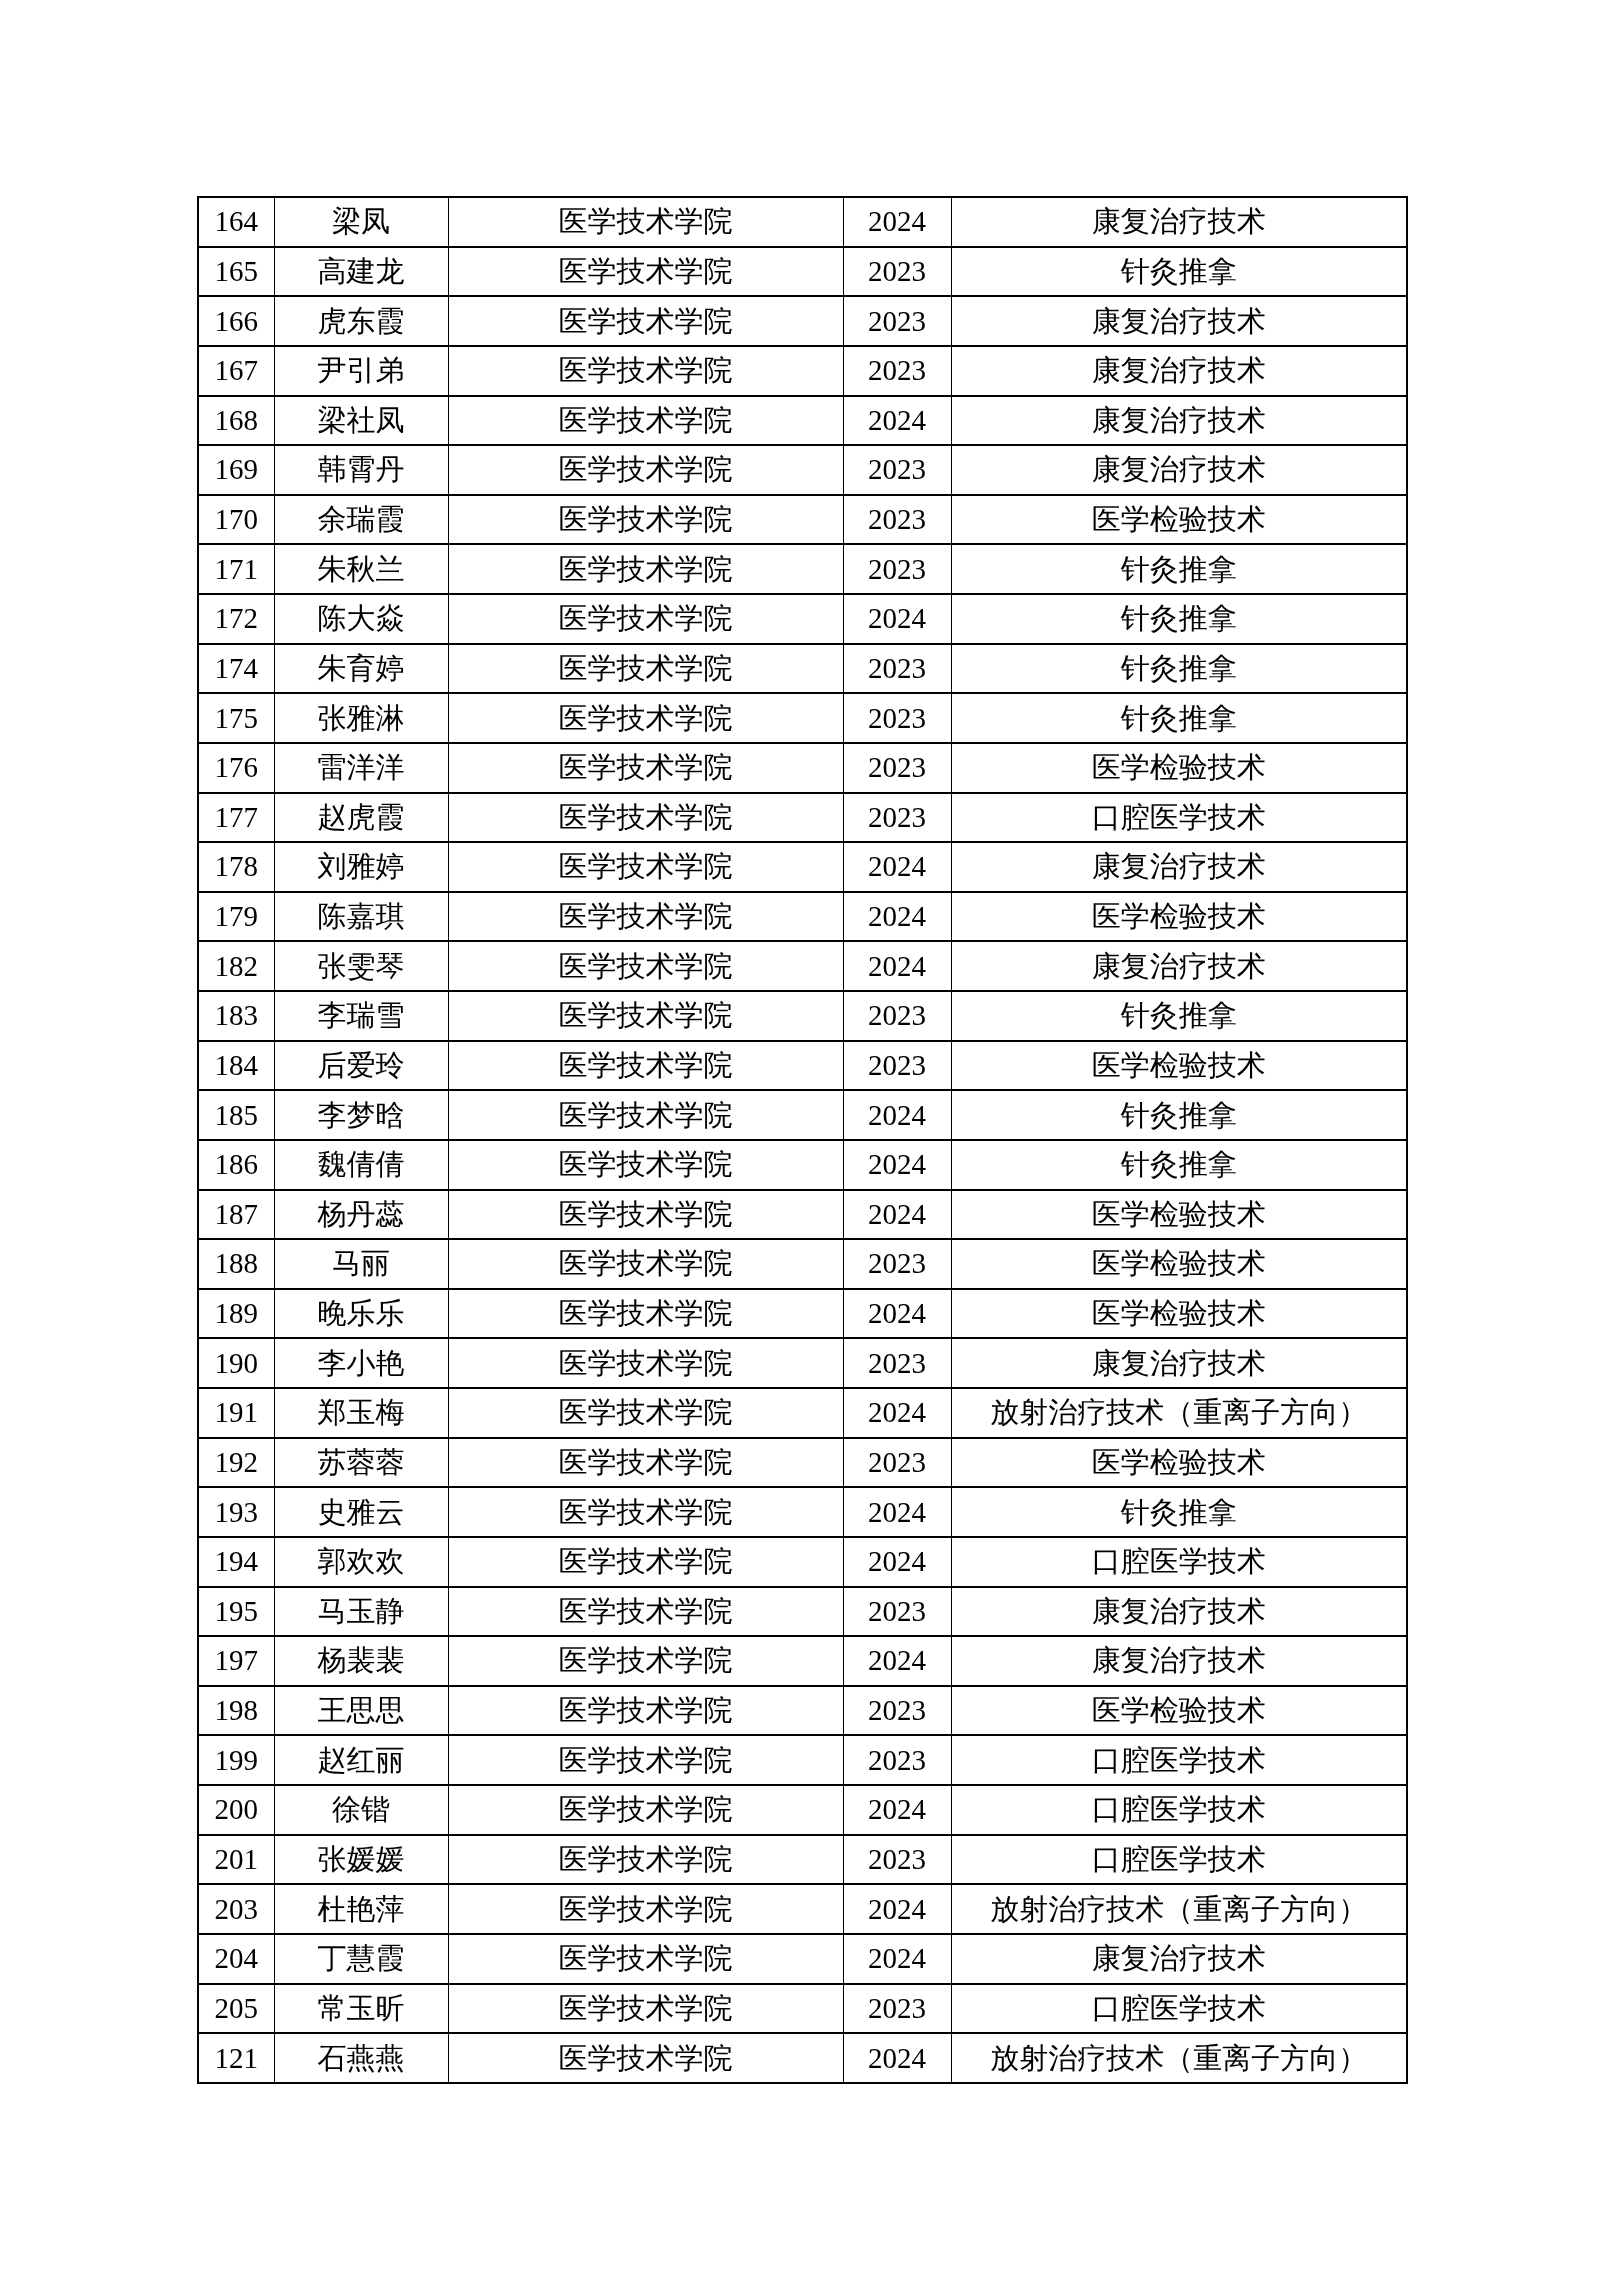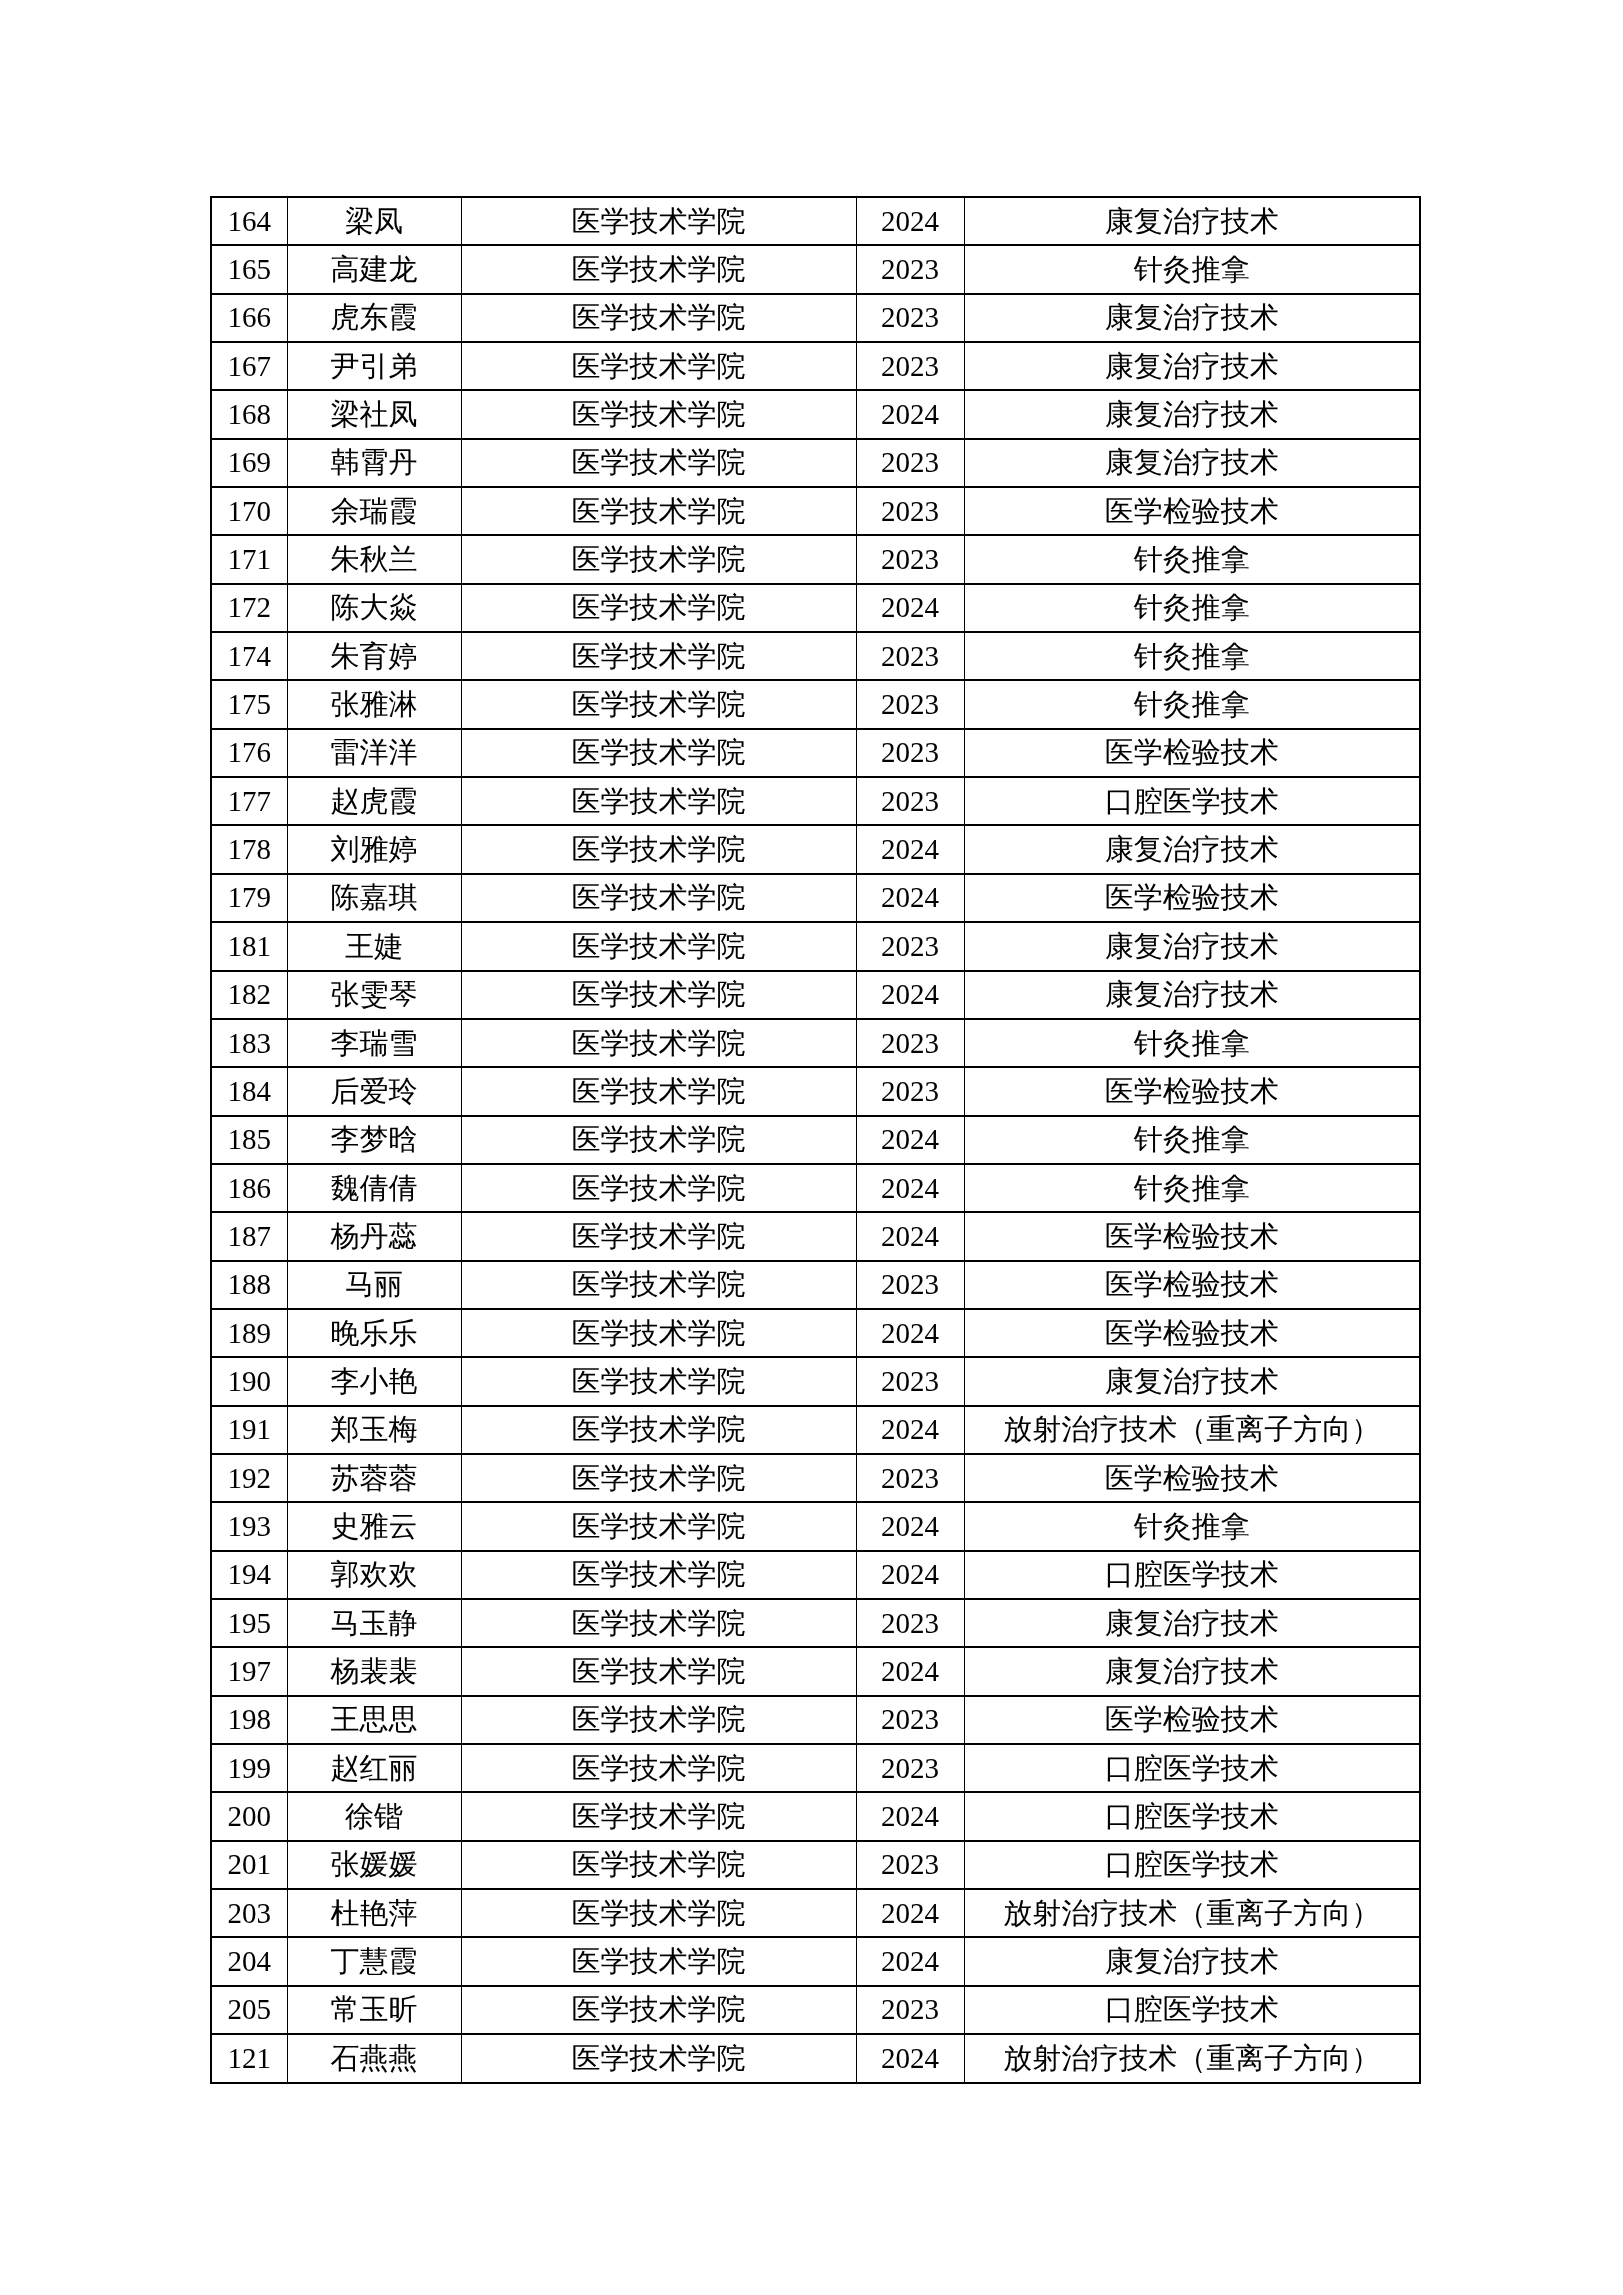--- a/index.html
+++ b/index.html
@@ -16,21 +16,21 @@
   }
   .page {
     position: absolute;
     left: 0; top: 0;
     width: 1623px;
     height: 2295px;
     background: #ffffff;
   }
   table.roster {
     position: absolute;
-    left: 210px;
+    left: 197px;
     top: 196px;
     width: 1209px;
     height: 1888px;
     border-collapse: collapse;
     table-layout: fixed;
     border: 2px solid #000000;
   }
   table.roster td {
     border-left: 1.5px solid #000000;
     border-right: 1.5px solid #000000;
@@ -162,27 +162,20 @@
           <td>康复治疗技术</td>
         </tr>
         <tr>
           <td>179</td>
           <td>陈嘉琪</td>
           <td>医学技术学院</td>
           <td>2024</td>
           <td>医学检验技术</td>
         </tr>
         <tr>
-          <td>181</td>
-          <td>王婕</td>
-          <td>医学技术学院</td>
-          <td>2023</td>
-          <td>康复治疗技术</td>
-        </tr>
-        <tr>
           <td>182</td>
           <td>张雯琴</td>
           <td>医学技术学院</td>
           <td>2024</td>
           <td>康复治疗技术</td>
         </tr>
         <tr>
           <td>183</td>
           <td>李瑞雪</td>
           <td>医学技术学院</td>

